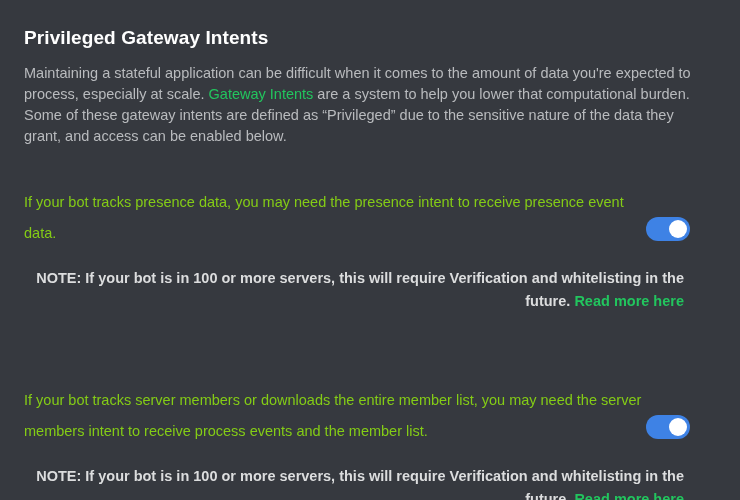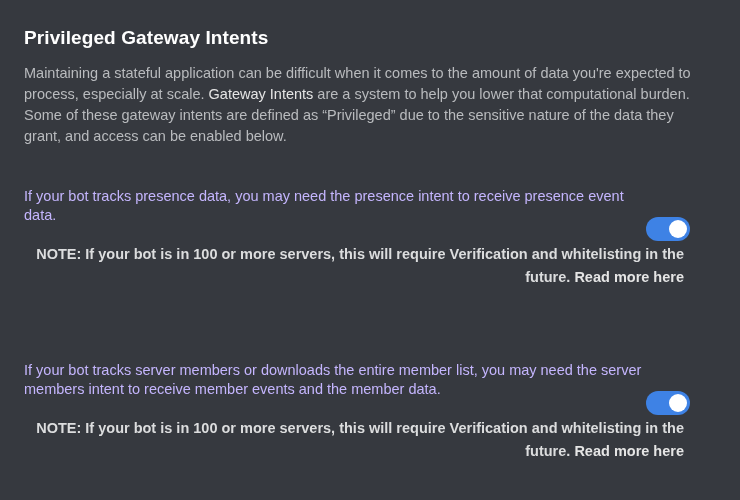--- a/index.html
+++ b/index.html
@@ -32,21 +32,21 @@
     line-height: 24px;
   }
   .intro {
     margin-top: 13px;
     font-size: 14.5px;
     line-height: 21px;
     color: #b9bbbe;
     max-width: 684px;
   }
   .link {
-    color: #e5e5e5;
+    color: #22c55e;
     text-decoration: none;
     cursor: pointer;
   }
   .section {
     position: relative;
   }
   .section-presence {
     margin-top: 40px;
   }
   .section-members {
@@ -55,22 +55,22 @@
   .section-label {
     font-size: 11.5px;
     font-weight: bold;
     letter-spacing: 0.5px;
     text-transform: uppercase;
     color: #b9bbbe;
   }
   .section-desc {
     margin-top: 11px;
     font-size: 14.5px;
-    line-height: 19px;
-    color: #c4b5fd;
+    line-height: 31px;
+    color: #84cc16;
     max-width: 620px;
   }
   .note {
     margin-top: 18px;
     font-size: 14.5px;
     line-height: 23px;
     font-weight: bold;
     color: #dcddde;
     max-width: 660px;
     text-align: right;
@@ -115,20 +115,20 @@
 
   <div class="section section-presence">
     <div class="section-desc">If your bot tracks presence data, you may need the presence intent to receive presence event data.</div>
     <div class="note"><span>NOTE: If your bot is in 100 or more servers, this will require Verification and whitelisting in the future. </span><a class="link">Read more here</a></div>
     <div class="toggle toggle-presence">
       <div class="knob"></div>
     </div>
   </div>
 
   <div class="section section-members">
-    <div class="section-desc">If your bot tracks server members or downloads the entire member list, you may need the server members intent to receive member events and the member data.</div>
+    <div class="section-desc">If your bot tracks server members or downloads the entire member list, you may need the server members intent to receive process events and the member list.</div>
     <div class="note"><span>NOTE: If your bot is in 100 or more servers, this will require Verification and whitelisting in the future. </span><a class="link">Read more here</a></div>
     <div class="toggle toggle-members">
       <div class="knob"></div>
     </div>
   </div>
 
 </div>
 
 </body></html>

